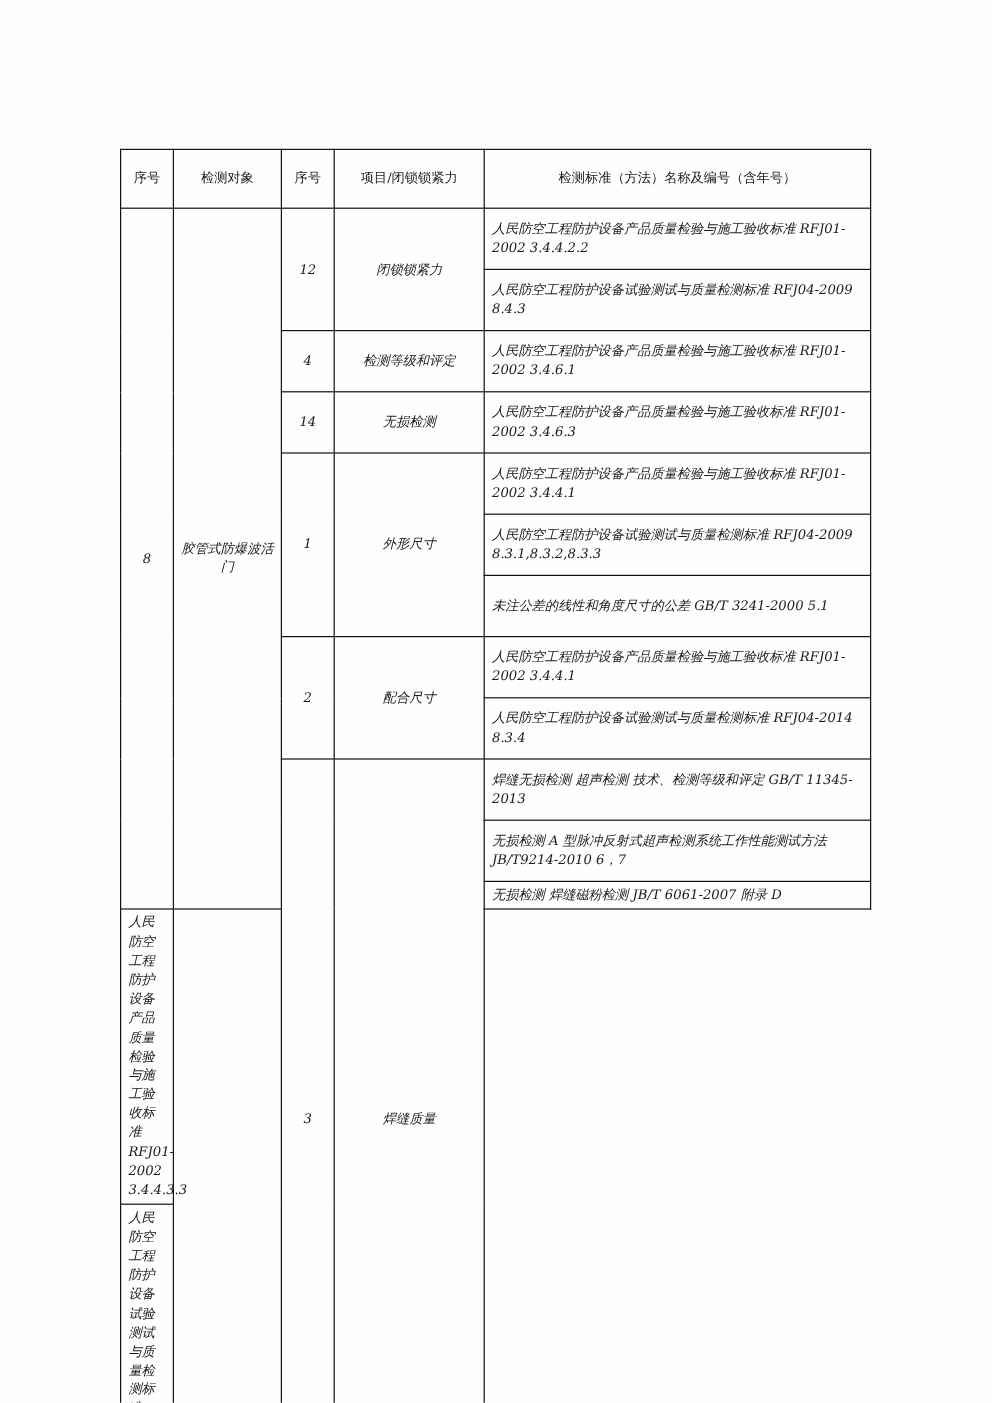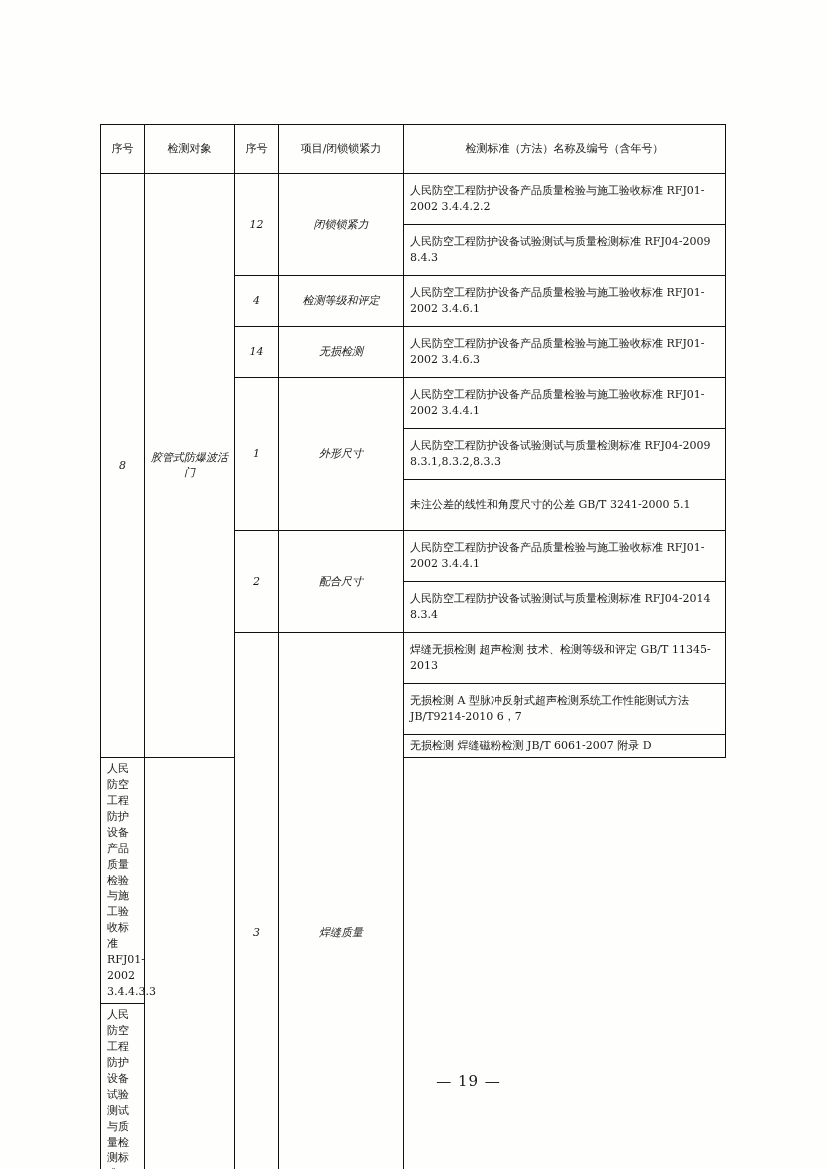--- a/index.html
+++ b/index.html
@@ -51,20 +51,21 @@
   .hdr td {
     text-align: center;
     height: 42px;
     font-size: 14px;
   }
   .ctr { text-align: center; font-style: italic; }
   .std {
     text-align: left;
     font-size: 12.9px;
     line-height: 1.5;
+    font-style: italic;
   }
   .std-cell {
     height: 44px;
   }
   .page-number {
     position: absolute;
     left: 0;
     top: 1072px;
     width: 827px;
     text-align: center;
@@ -156,17 +157,14 @@
           <td class="std std-cell">人民防空工程防护设备产品质量检验与施工验收标准 RFJ01-2002  3.4.4.3.3</td>
         </tr>
         <tr>
           <td class="std std-cell">人民防空工程防护设备试验测试与质量检测标准 RFJ04-2009   8.1.3</td>
         </tr>
 
       </tbody>
     </table>
   </div>
 
-  <div class="page-number">
-    <span class="pn-inner">— 19 —</span>
-  </div>
 
 </div>
 
 </body></html>

